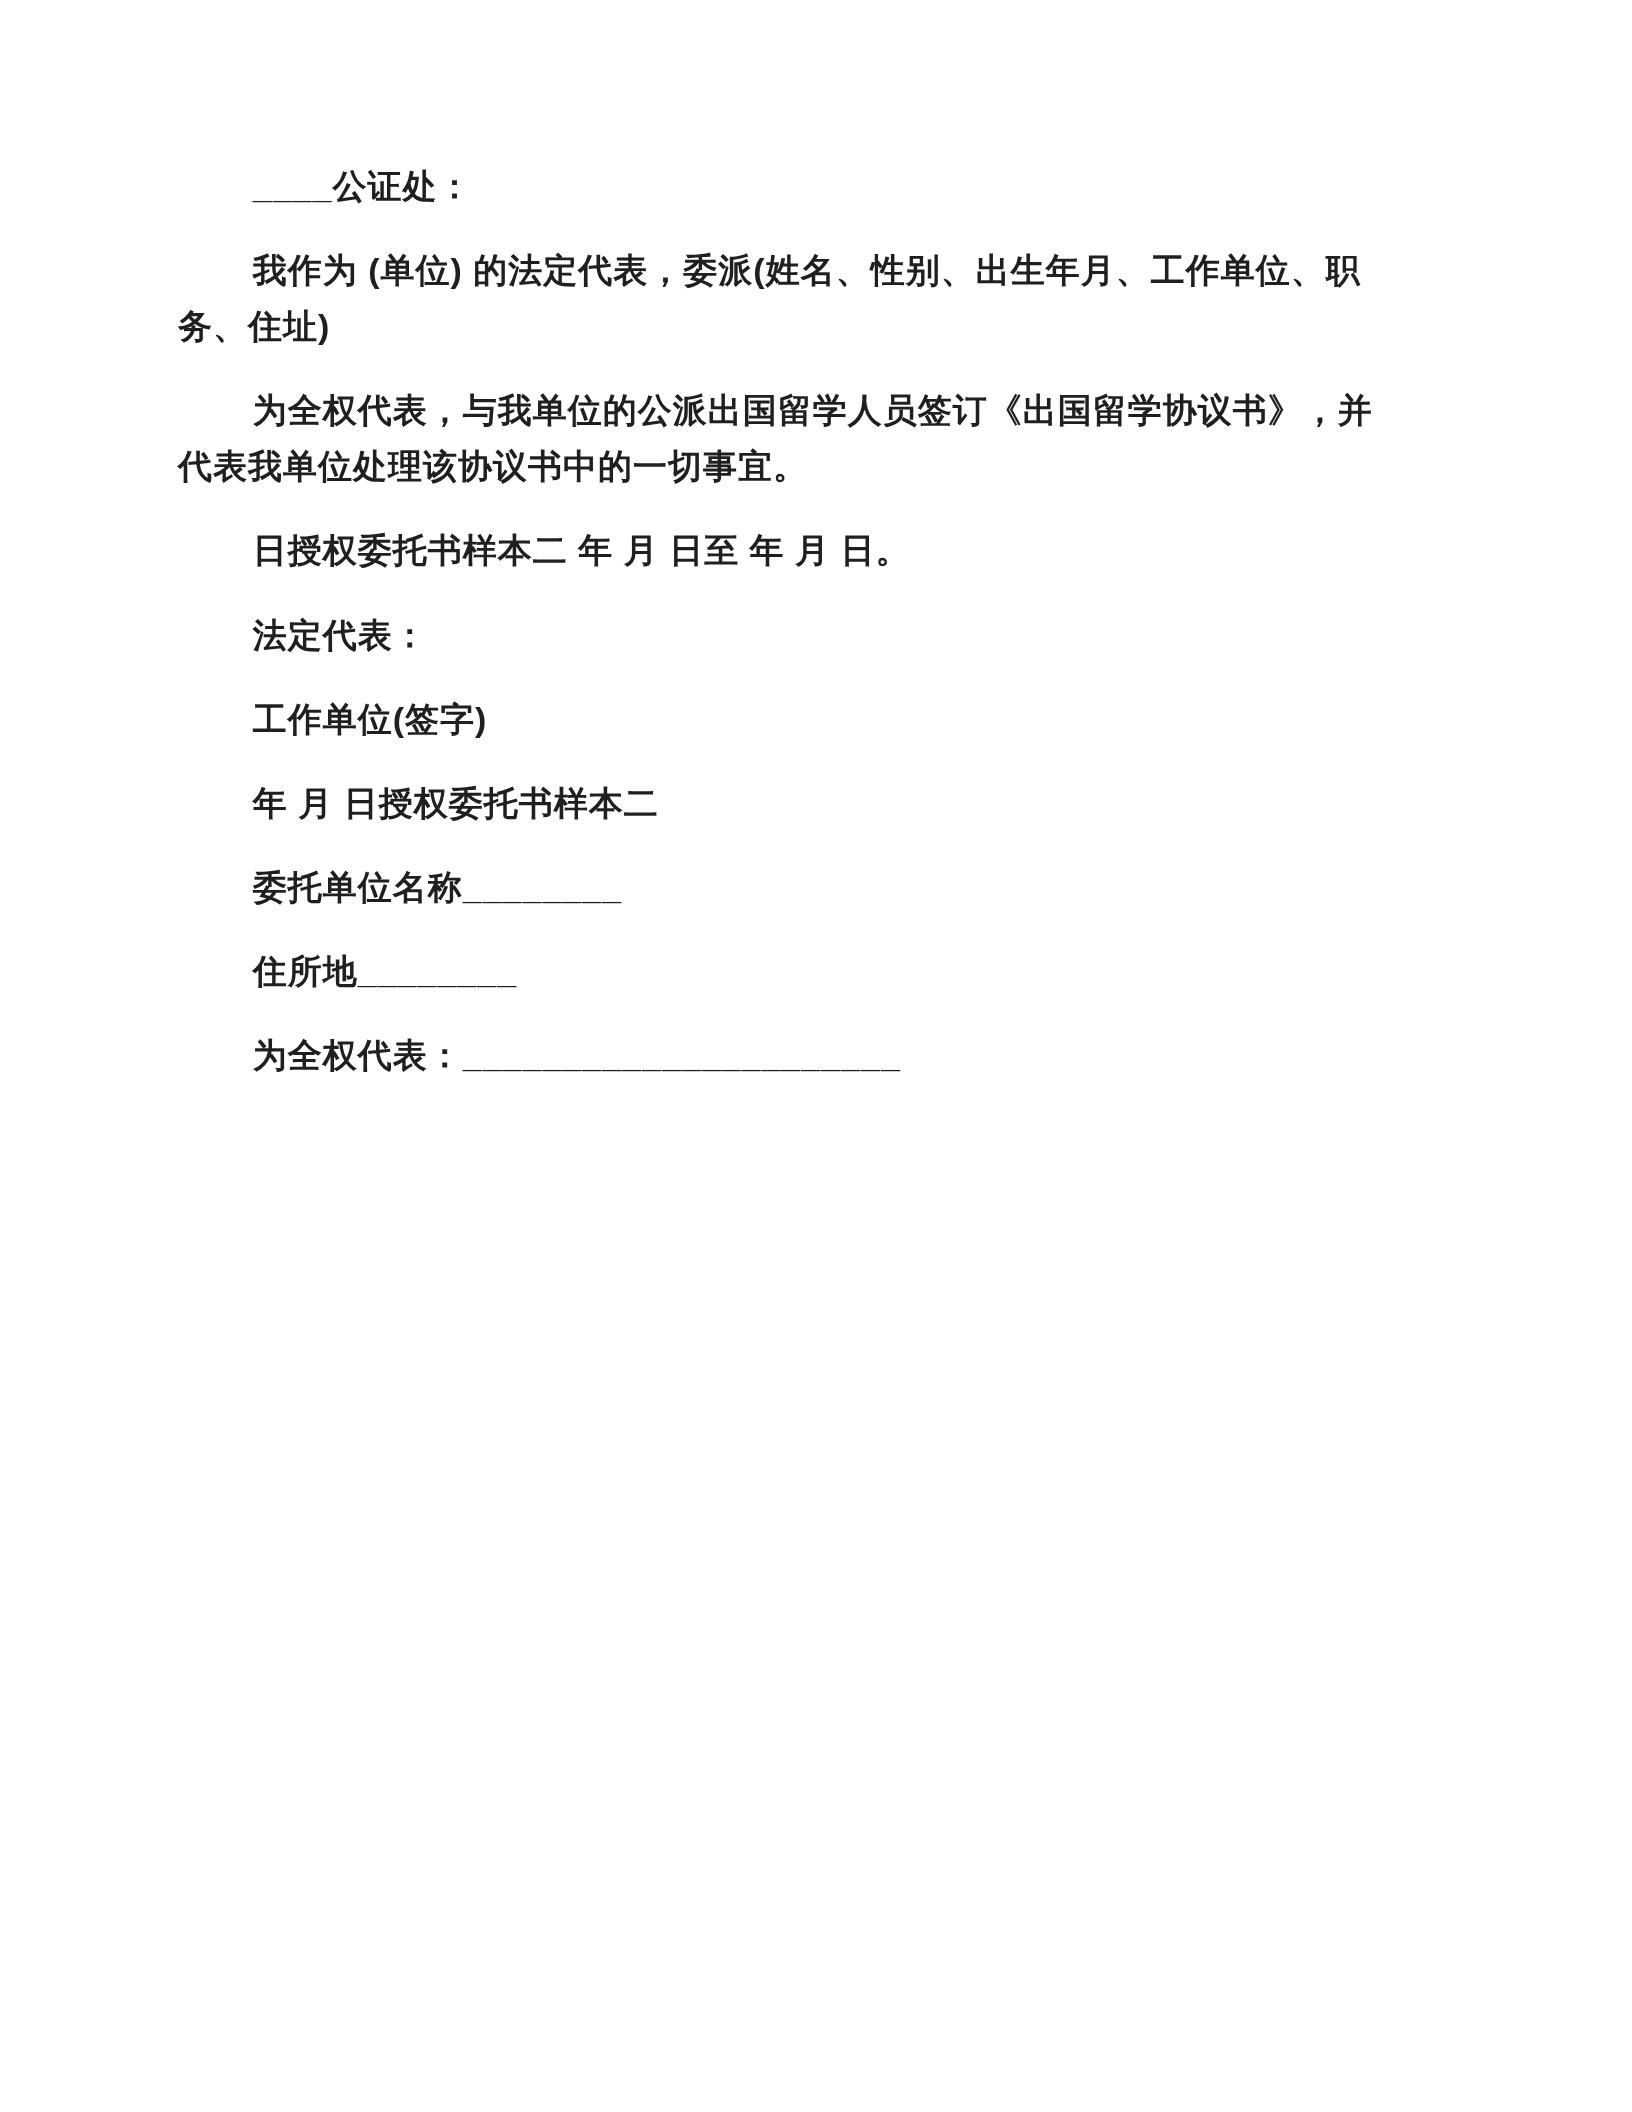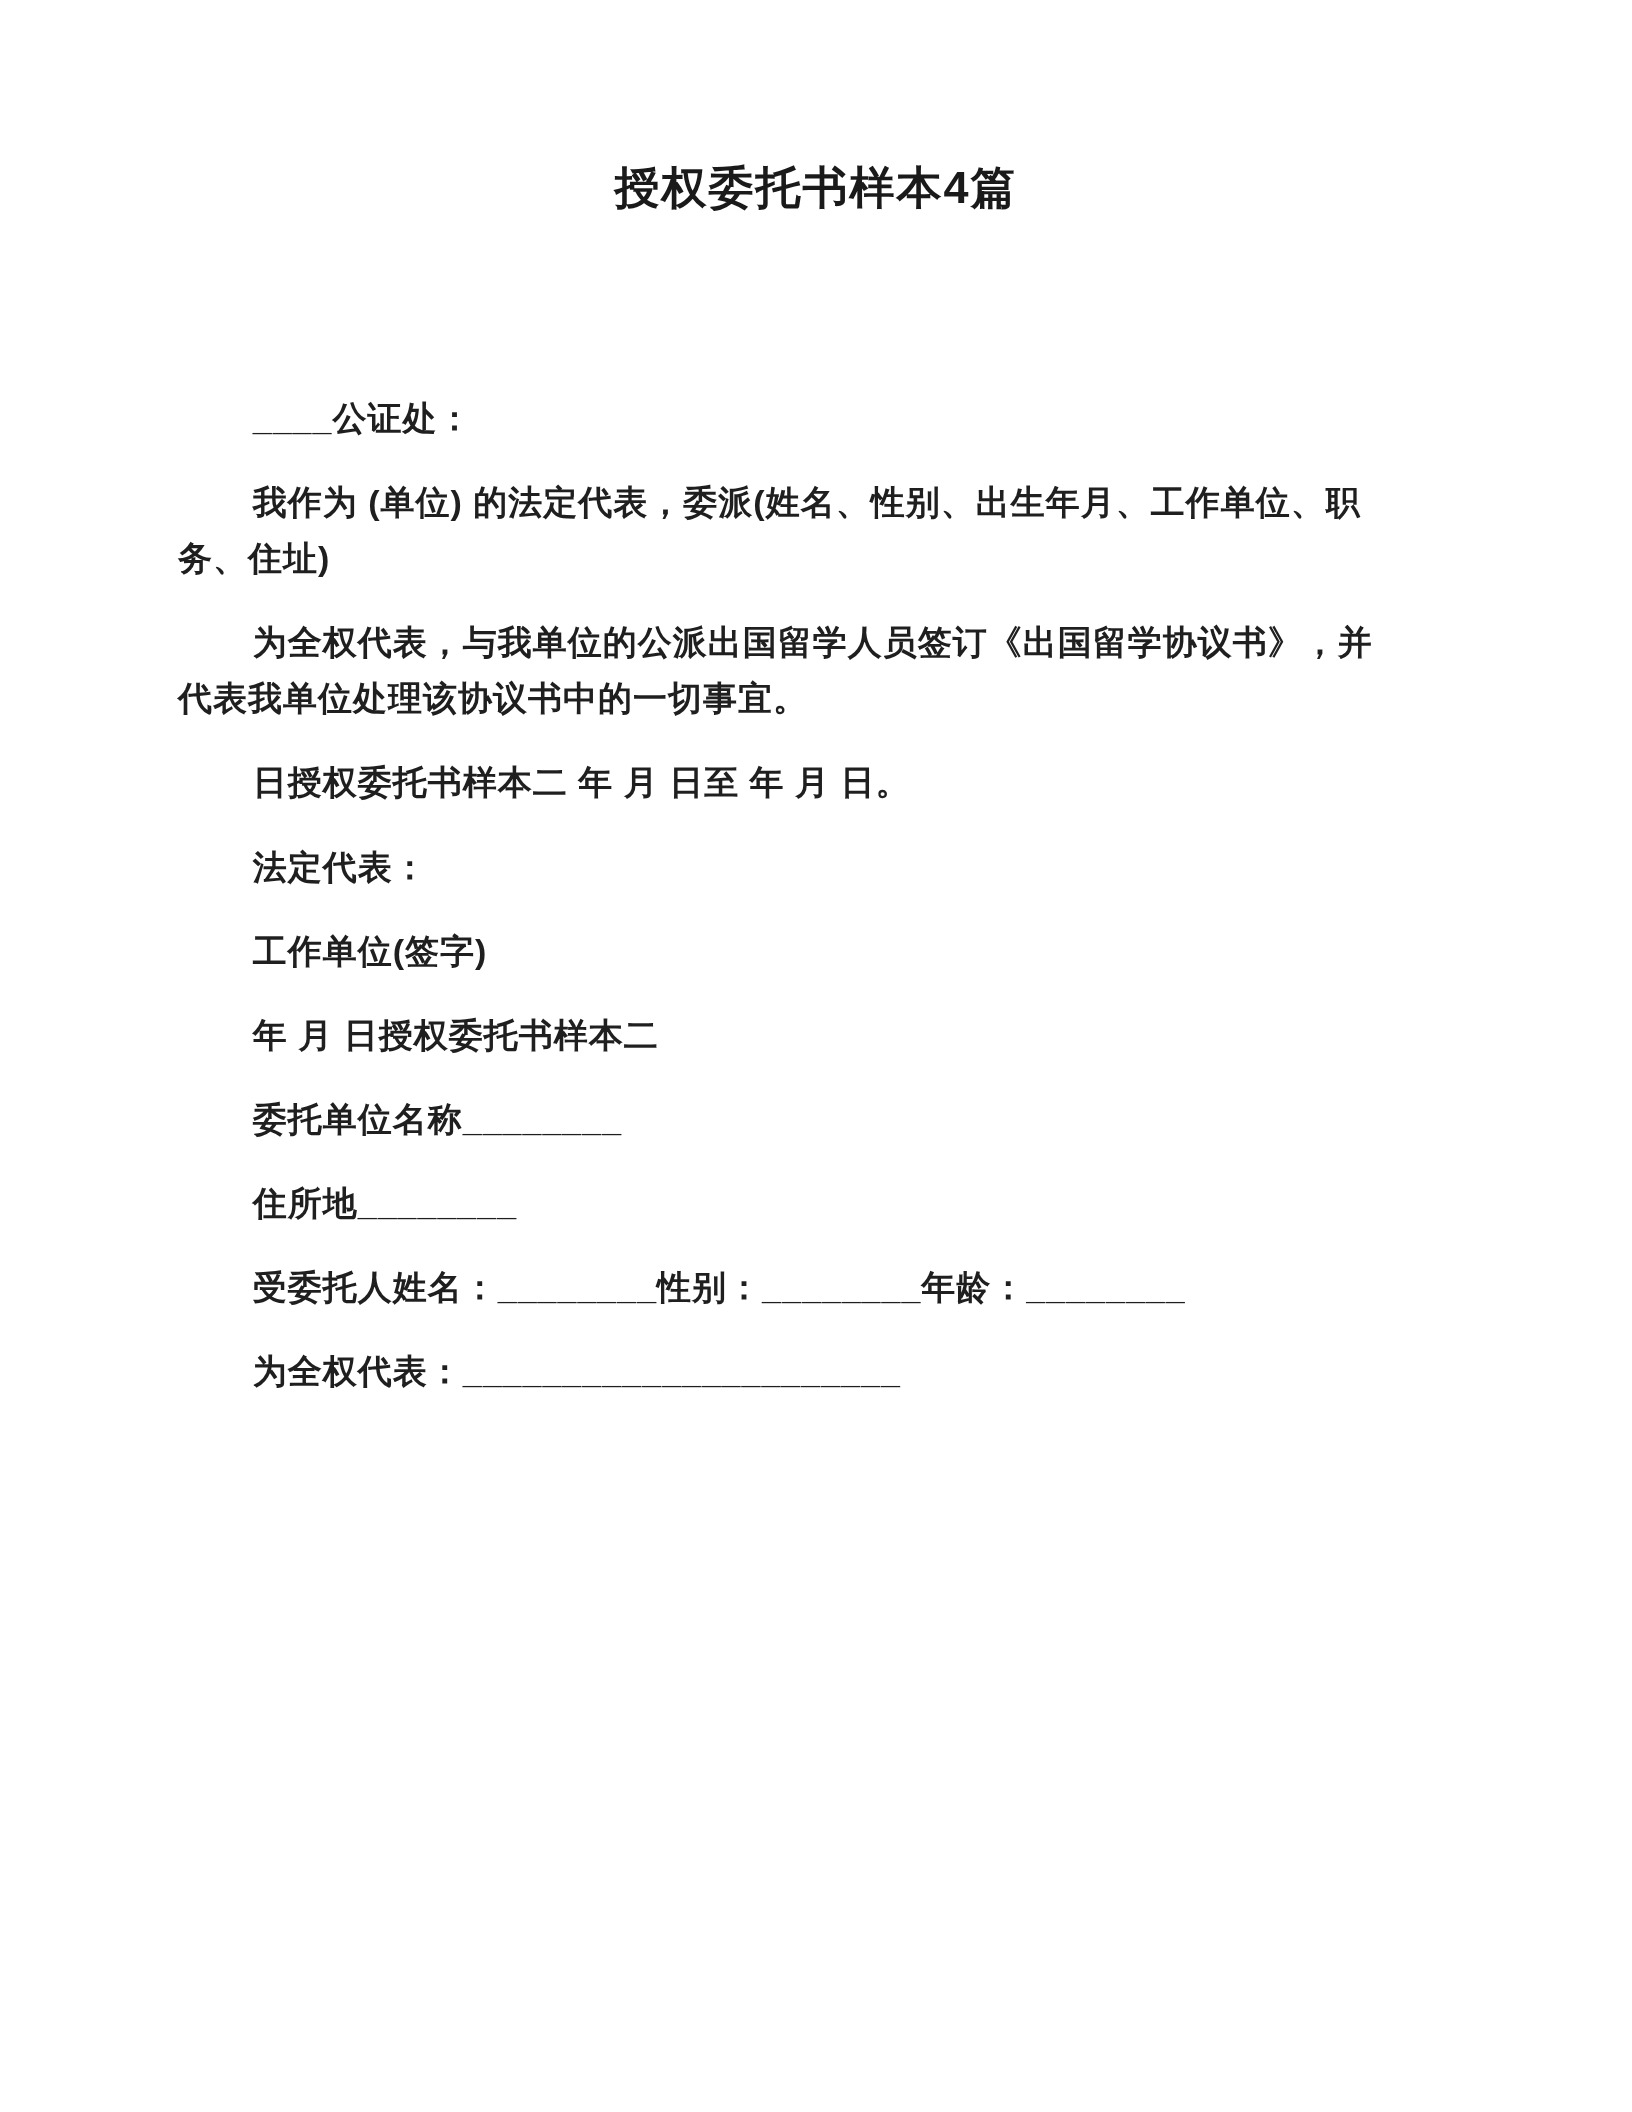--- a/index.html
+++ b/index.html
@@ -41,26 +41,24 @@
     margin: 0 0 28px 0;
     color: #1f1f1f;
     letter-spacing: 1px;
     word-break: break-all;
   }
 </style>
 </head>
 <body>
 
 <div class="page">
-  <h1 class="doc-title">授权委托书样本4篇</h1>
 
   <p class="para">____公证处：</p>
   <p class="para">我作为 (单位) 的法定代表，委派(姓名、性别、出生年月、工作单位、职务、住址)</p>
   <p class="para">为全权代表，与我单位的公派出国留学人员签订《出国留学协议书》，并代表我单位处理该协议书中的一切事宜。</p>
   <p class="para">日授权委托书样本二 年 月 日至 年 月 日。</p>
   <p class="para">法定代表：</p>
   <p class="para">工作单位(签字)</p>
   <p class="para">年 月 日授权委托书样本二</p>
   <p class="para">委托单位名称________</p>
   <p class="para">住所地________</p>
-  <p class="para">受委托人姓名：________性别：________年龄：________</p>
   <p class="para">为全权代表：______________________</p>
 </div>
 
 </body></html>

